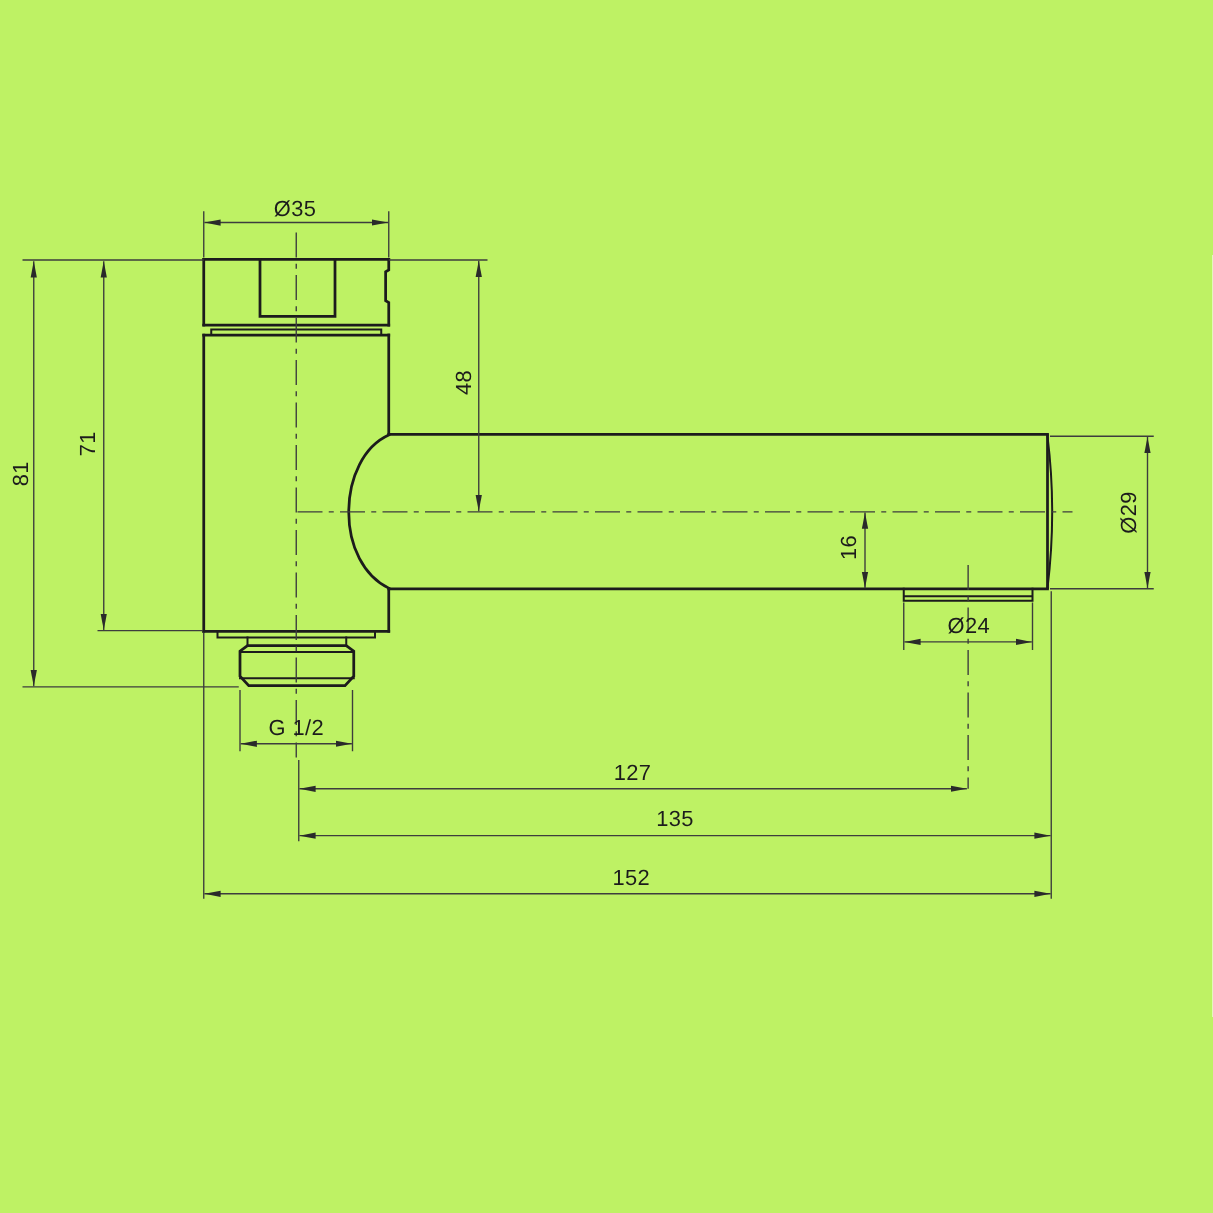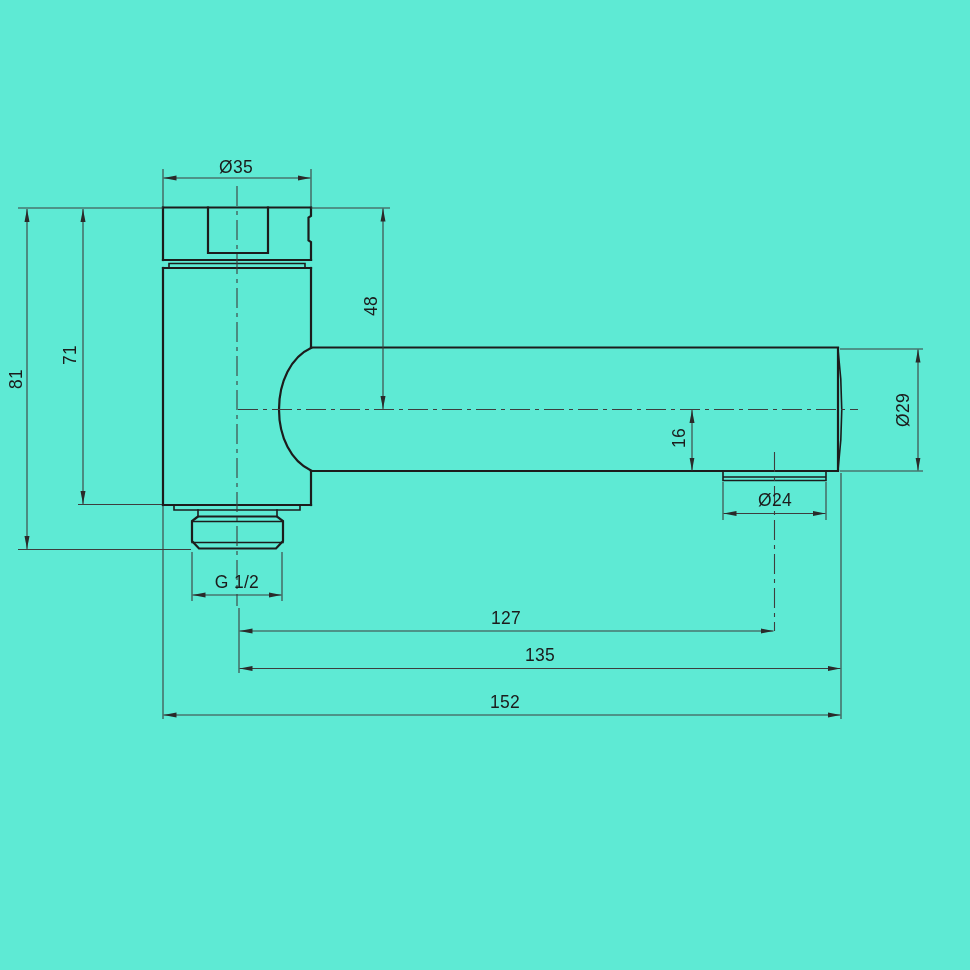--- a/index.html
+++ b/index.html
@@ -1,17 +1,17 @@
 <!DOCTYPE html>
 <html><head>
 <meta charset="utf-8">
 <style>
   html,body{margin:0;padding:0;background:#ffffff;}
   .stage{
-    position:relative;width:970px;height:970px;background:#5eead4;
+    position:relative;width:970px;height:970px;background:#bef264;
     font-family:"Liberation Sans", sans-serif;
   }
   svg{display:block;}
   .obj{stroke:#1c1c1c;stroke-width:2.2;fill:none;stroke-linecap:square;stroke-linejoin:miter;}
   .obj-mid{stroke:#1c1c1c;stroke-width:1.6;fill:none;stroke-linecap:square;}
   .thin{stroke:#3d3d3d;stroke-width:1.1;fill:none;stroke-linecap:butt;}
   .dim{stroke:#3d3d3d;stroke-width:1.1;fill:none;}
   .cl{stroke:#3d3d3d;stroke-width:1.1;fill:none;stroke-dasharray:20 5 4 5;}
   text.dimtxt{
     font-family:"Liberation Sans", sans-serif;

